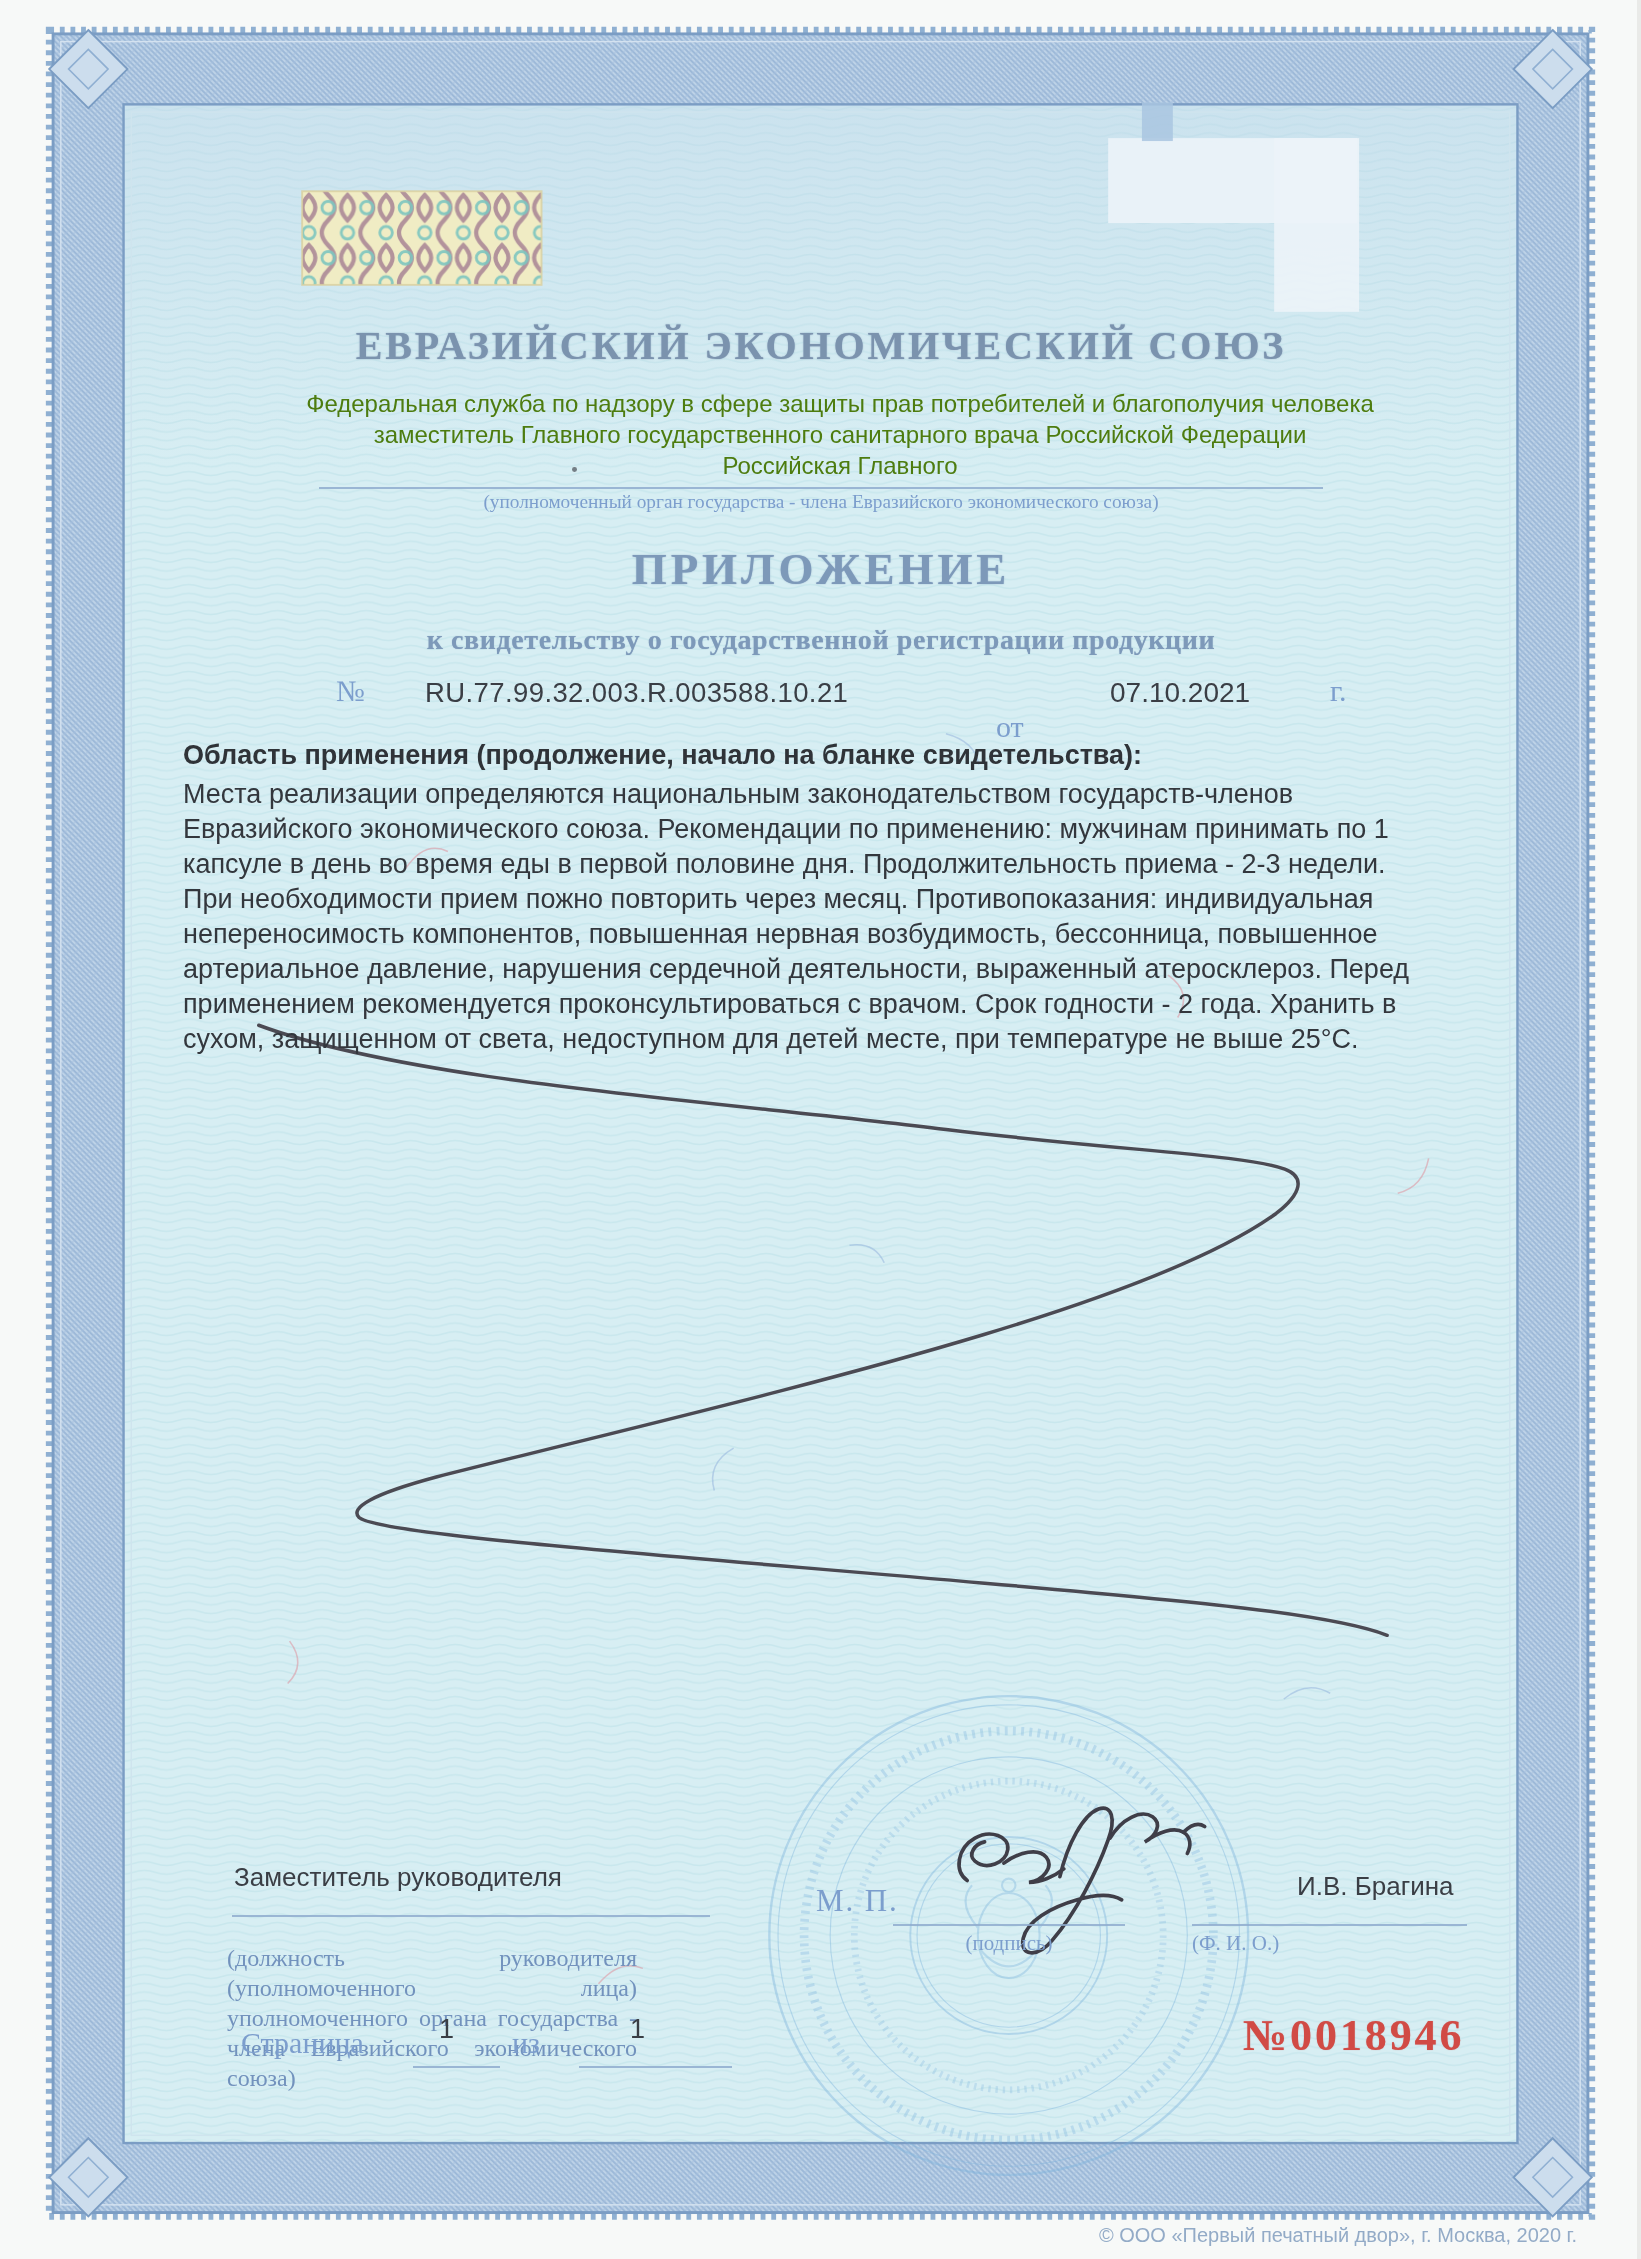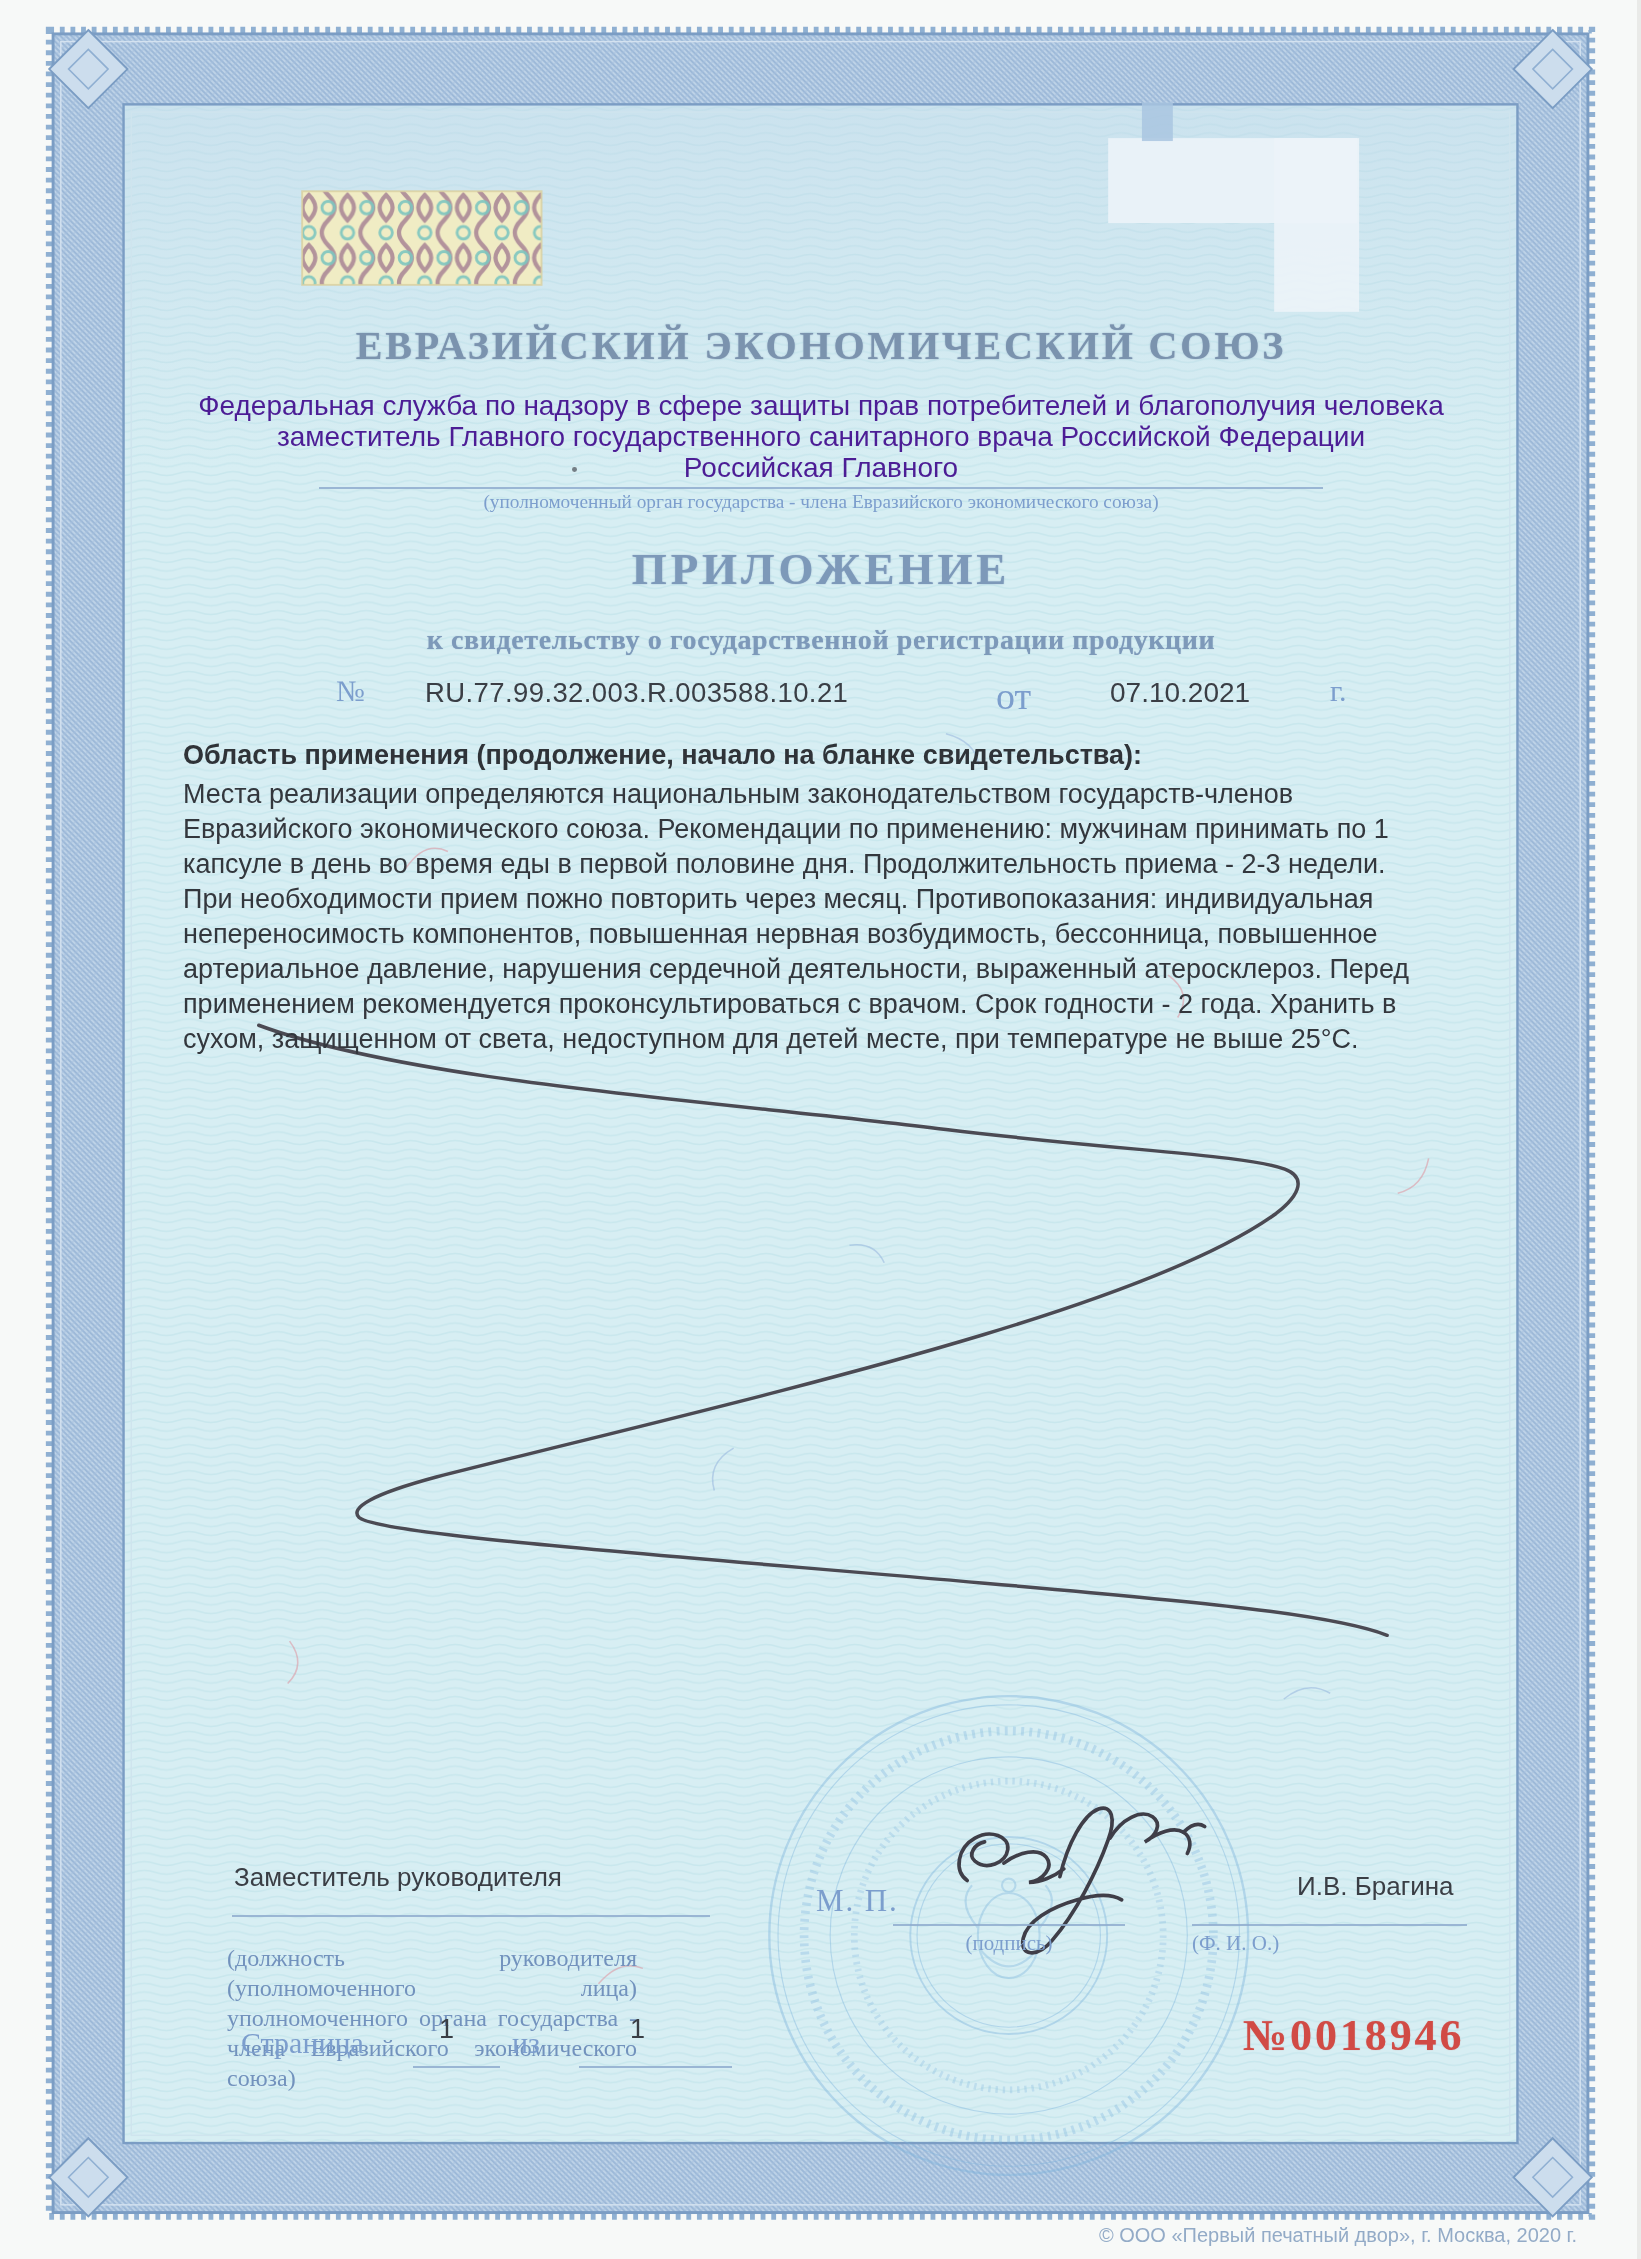--- a/index.html
+++ b/index.html
@@ -11,21 +11,21 @@
   .serifblue{font-family:"Liberation Serif","DejaVu Serif",serif;color:#7c9ecd;}
   .bigtitle{font-family:"Liberation Serif","DejaVu Serif",serif;font-weight:bold;
             color:#7b93ae;letter-spacing:2.9px;font-size:40px;
             text-shadow:0 0 1.4px rgba(110,135,170,.75);}
   .doctitle{font-family:"Liberation Serif","DejaVu Serif",serif;font-weight:bold;
             color:#7d99b9;letter-spacing:3.9px;font-size:45px;
             text-shadow:0 0 1.4px rgba(110,140,180,.7);}
   .docsub{font-family:"Liberation Serif","DejaVu Serif",serif;font-weight:bold;
           color:#7d99b9;font-size:28px;letter-spacing:0.6px;
           text-shadow:0 0 1px rgba(110,140,180,.6);}
-  .authline{font-size:28px;color:#4c1d95;}
+  .authline{font-size:24px;color:#4d7c0f;margin-left:19px;}
   .bodyhead{font-size:27px;font-weight:bold;color:#2f3338;}
   .bodyline{font-size:27px;color:#33373d;line-height:35px;white-space:nowrap;}
   .hline{background:#8fabce;height:1.9px;opacity:.85;}
   .notefine{font-size:21px;}
   .posnote{font-family:"Liberation Serif","DejaVu Serif",serif;color:#7292bd;
            font-size:24px;line-height:30px;text-align:justify;margin-left:29px;}
   .rednum{font-family:"Liberation Serif","DejaVu Serif",serif;color:#d14b45;
           font-size:44px;letter-spacing:2.9px;font-weight:bold;
           text-shadow:0 0 1px rgba(200,70,70,.5);}
   .copyright{font-size:20px;color:#93abc7;}
@@ -160,21 +160,21 @@
   <div class="abs dot" style="left:572px;top:467px"></div>
 
   <div class="abs ctr serifblue" style="top:491px;font-size:19.3px">(уполномоченный орган государства - члена Евразийского экономического союза)</div>
 
   <div class="abs ctr doctitle" style="top:543px">ПРИЛОЖЕНИЕ</div>
 
   <div class="abs ctr docsub" style="top:624px">к свидетельству о государственной регистрации продукции</div>
 
   <div class="abs serifblue" style="left:336px;top:674px;font-size:30px">№</div>
   <div class="abs dark" style="left:425px;top:677px;font-size:27.5px;letter-spacing:0.4px">RU.77.99.32.003.R.003588.10.21</div>
-  <div class="abs serifblue" style="left:996px;top:674px;font-size:38px">от</div>
+  <div class="abs serifblue" style="left:996px;top:710px;font-size:30px">от</div>
   <div class="abs dark" style="left:1110px;top:677px;font-size:28px">07.10.2021</div>
   <div class="abs serifblue" style="left:1330px;top:674px;font-size:30px">г.</div>
 
   <div class="abs bodyhead" style="left:183px;top:740px">Область применения (продолжение, начало на бланке свидетельства):</div>
 
   <div class="abs" style="left:183px;top:777px">
     <div class="bodyline">Места реализации определяются национальным законодательством государств-членов</div>
     <div class="bodyline">Евразийского экономического союза. Рекомендации по применению: мужчинам принимать по 1</div>
     <div class="bodyline">капсуле в день во время еды в первой половине дня. Продолжительность приема - 2-3 недели.</div>
     <div class="bodyline">При необходимости прием пожно повторить через месяц. Противопоказания: индивидуальная</div>

